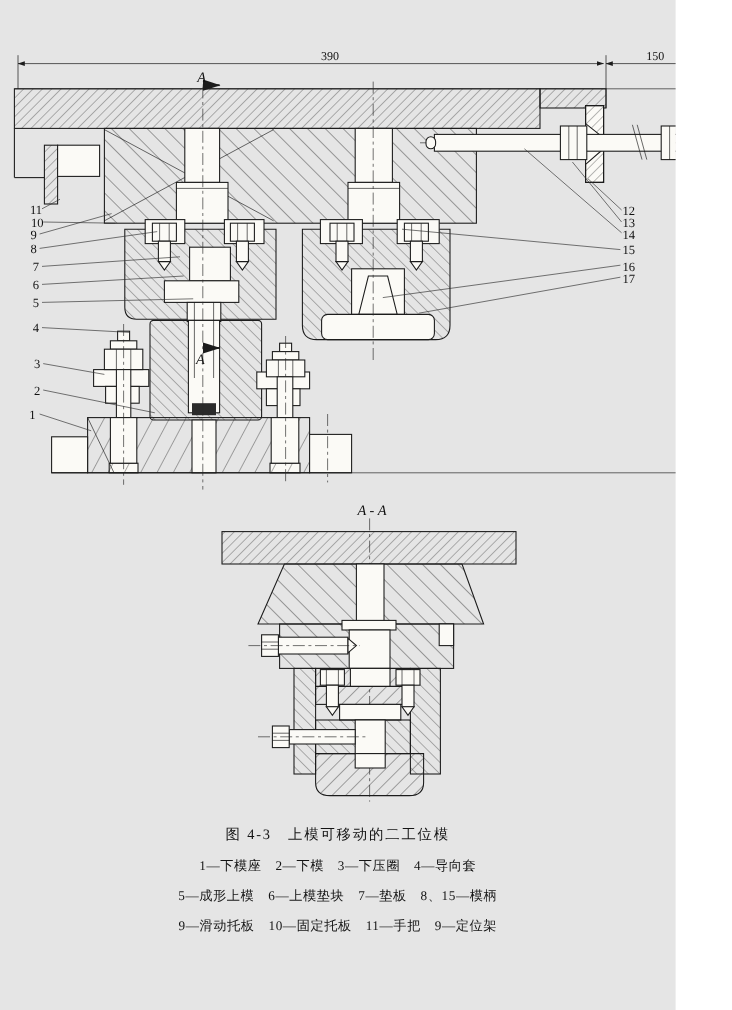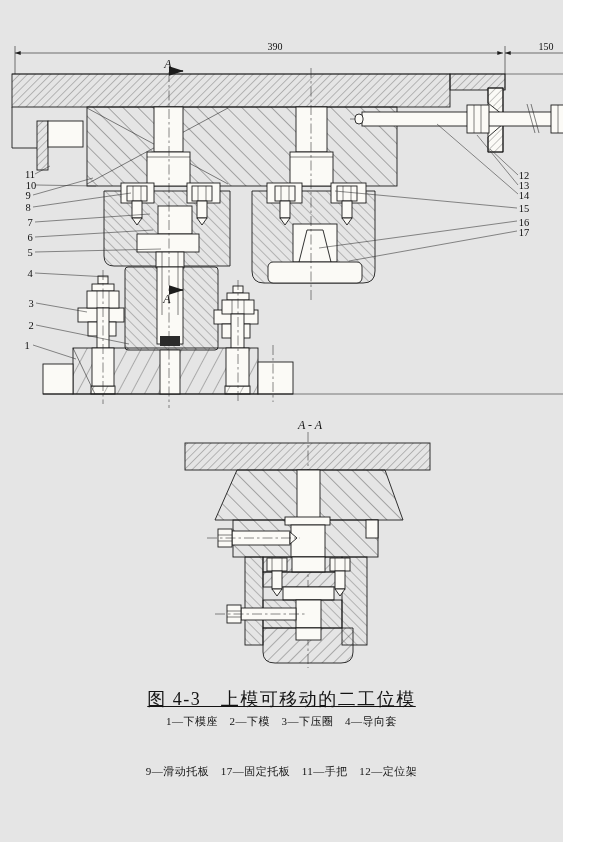--- a/index.html
+++ b/index.html
@@ -11,21 +11,21 @@
   svg .h{stroke:#1c1c1c;stroke-width:.9}
   svg .f{stroke:#1c1c1c;stroke-width:.55;fill:none}
   svg .cl{stroke:#2b2b2b;stroke-width:.55;stroke-dasharray:10 3 2.5 3;fill:none}
   svg .ld{stroke:#303030;stroke-width:.55;fill:none}
   svg .dim{stroke:#1c1c1c;stroke-width:.6;fill:none}
   svg .dk{fill:#2b2b2b;stroke:none}
   svg text.t{font:10px "Liberation Serif","DejaVu Serif",serif;fill:#111}
   svg text.td{font:10.5px "Liberation Serif","DejaVu Serif",serif;fill:#111}
   svg text.ta{font:italic 12px "Liberation Serif","DejaVu Serif",serif;fill:#111}
   .cap{position:absolute;left:0;right:0;text-align:center;color:#141414;}
-  .cap-title{top:687px;font-size:18px;letter-spacing:1.5px;text-decoration:underline;}
+  .cap-title{top:687px;font-size:12px;letter-spacing:1.5px;}
   .cap-line{font-size:11px;letter-spacing:.5px;}
 </style>
 </head>
 <body>
 
 <div class="page">
 
 <svg width="610" height="842" viewBox="0 0 610 842">
   <defs>
     <pattern id="hFine" width="5.5" height="5.5" patternUnits="userSpaceOnUse" patternTransform="rotate(45)">
@@ -328,15 +328,16 @@
       <line class="cl" x1="215" y1="614" x2="305" y2="614"></line>
     </g>
 
     <path class="h" d="M263,628 H353 V652 Q353,663 341,663 H275 Q263,663 263,652 Z" fill="url(#hG)"></path>
     <rect class="w" x="296" y="628" width="25" height="12" stroke-width="0.6"></rect>
   </g>
 </svg>
 
 <div class="cap cap-title">图 4-3　上模可移动的二工位模</div>
 <div class="cap cap-line" style="top:714px">1—下模座　2—下模　3—下压圈　4—导向套</div>
-<div class="cap cap-line" style="top:764px">9—滑动托板　17—固定托板　11—手把　12—定位架</div>
+<div class="cap cap-line" style="top:739px">5—成形上模　6—上模垫块　7—垫板　8、15—模柄</div>
+<div class="cap cap-line" style="top:764px">9—滑动托板　10—固定托板　11—手把　9—定位架</div>
 
 </div>
 
 </body></html>

